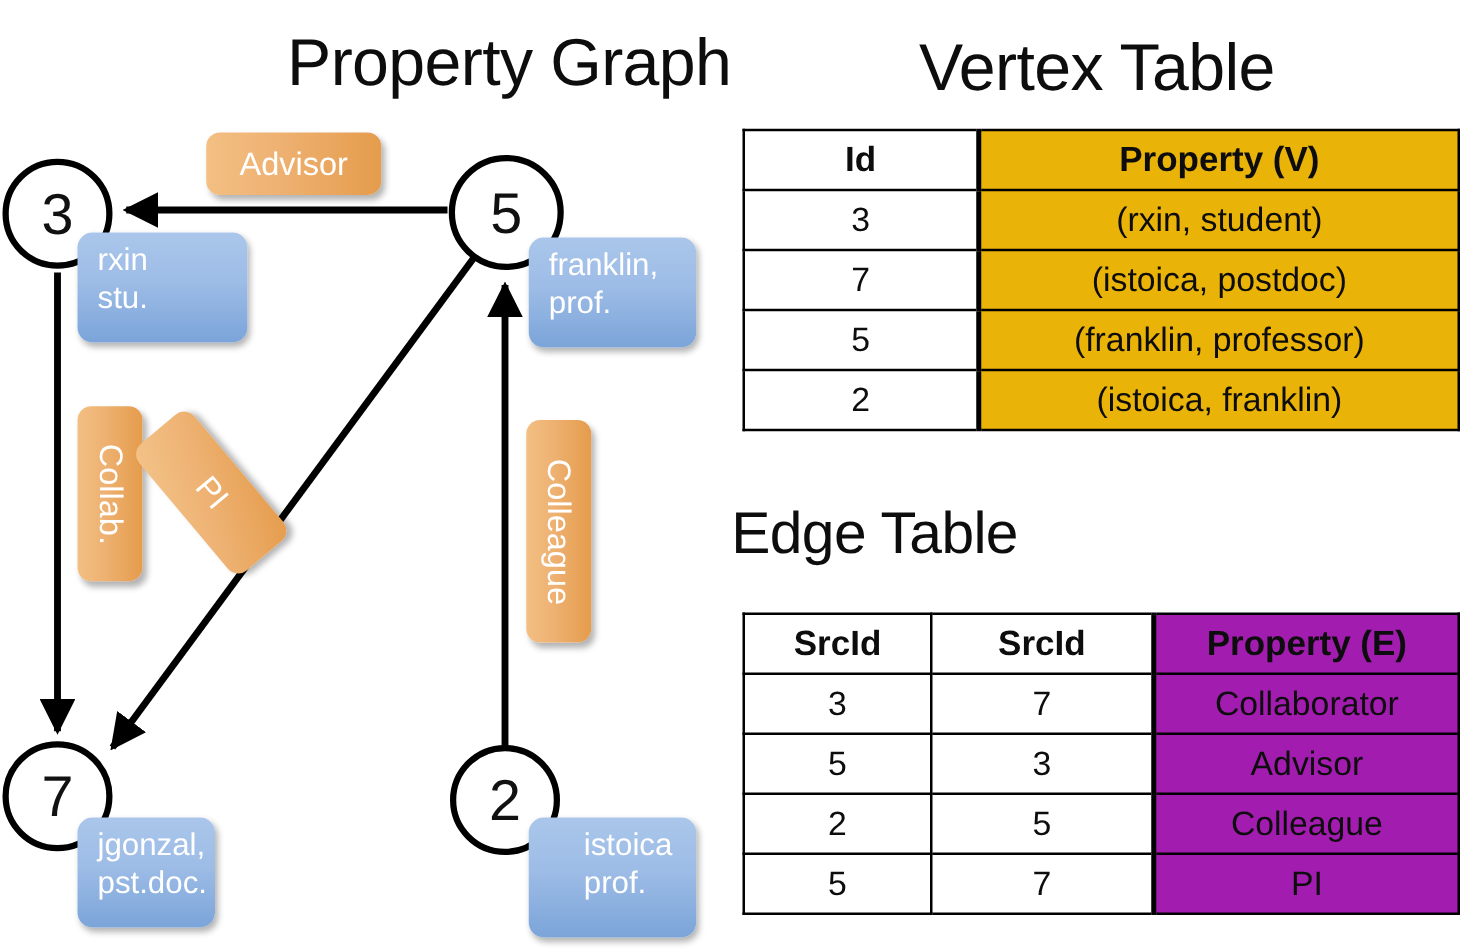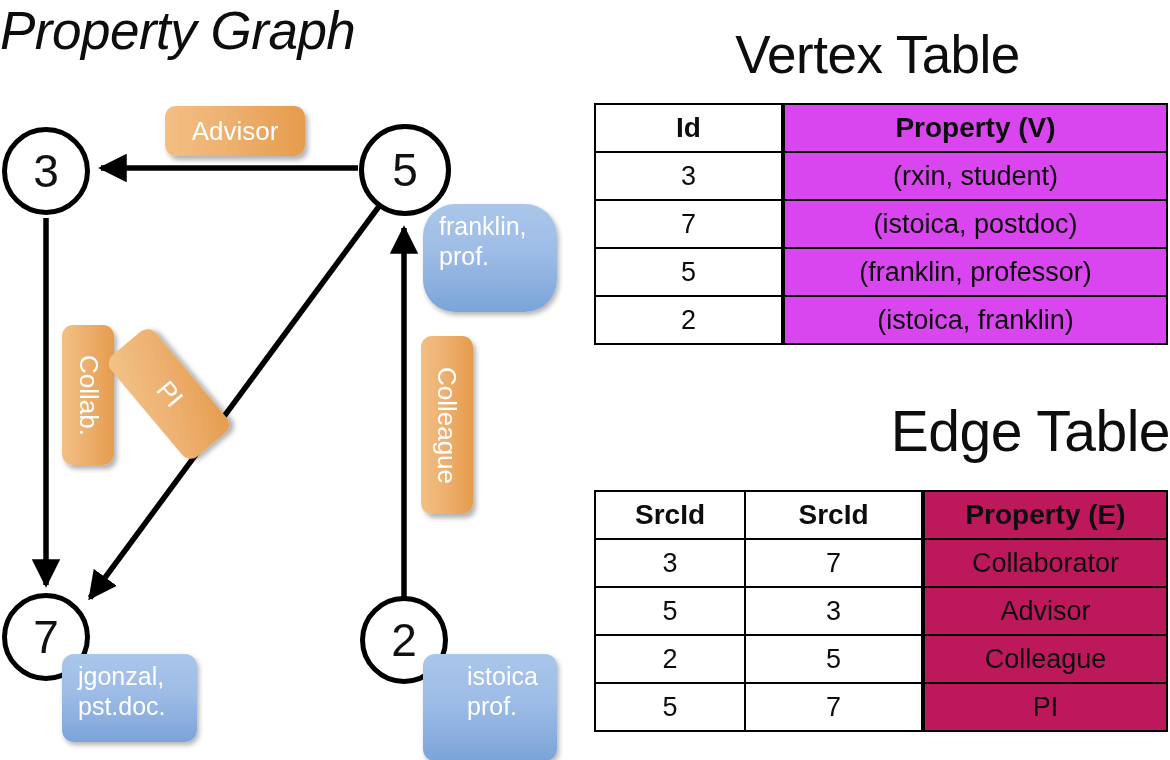--- a/index.html
+++ b/index.html
@@ -19,37 +19,36 @@
   
   .title {
     position: absolute;
     font-family: "Liberation Sans", sans-serif;
     font-weight: 300;
     color: #0d0d0d;
     white-space: nowrap;
     letter-spacing: -0.5px;
   }
   #title-property-graph {
-    left: 0; top: 0;
+    left: 0; top: 20px;
     width: 585px;
-    text-align: left;
+    text-align: right;
     font-size: 53px;
-    font-style: italic;
   }
   #title-vertex-table {
     left: 585px; top: 24px;
     width: 585px;
     text-align: center;
     font-size: 53px;
   }
   #title-edge-table {
     left: 585px; top: 398px;
     width: 585px;
-    text-align: right;
-    font-size: 57px;
+    text-align: left;
+    font-size: 47px;
   }
 
   
   #graph-pane {
     position: absolute;
     left: 0; top: 0;
     width: 585px; height: 760px;
   }
   #graph-edges {
     position: absolute;
@@ -129,22 +128,22 @@
     padding: 0;
     height: 46px;
   }
   .dtable th {
     font-weight: bold;
     font-size: 28px;
   }
   .dtable .sep {
     border-left-width: 4px;
   }
-  .cell-v { background: #d946ef; }
-  .cell-e { background: #be185d; }
+  .cell-v { background: #eab308; }
+  .cell-e { background: #a21caf; }
 
   #vertex-table { left: 594px; top: 103px; width: 572px; }
   #vertex-table col.c1 { width: 188px; }
   #vertex-table col.c2 { width: 384px; }
 
   #edge-table { left: 594px; top: 490px; width: 572px; }
   #edge-table col.c1 { width: 150px; }
   #edge-table col.c2 { width: 178px; }
   #edge-table col.c3 { width: 244px; }
 </style>
@@ -179,32 +178,36 @@
   <div class="node" style="left:359px; top:124px; width:92px; height:92px;">
     <span>5</span>
   </div>
   <div class="node" style="left:2px; top:593px; width:88px; height:88px;">
     <span>7</span>
   </div>
   <div class="node" style="left:360px; top:596px; width:88px; height:88px;">
     <span>2</span>
   </div>
 
-
-  <div class="propbox" style="left:423px; top:204px; width:134px; height:108px;border-radius:32px;">
+  <div class="propbox" style="left:62px; top:186px; width:136px; height:88px;">
+    <div>rxin</div>
+    <div>stu.</div>
+  </div>
+
+  <div class="propbox" style="left:423px; top:190px; width:134px; height:88px;">
     <div>franklin,</div>
     <div>prof.</div>
   </div>
 
-  <div class="propbox" style="left:62px; top:654px; width:135px; height:88px;">
+  <div class="propbox" style="left:62px; top:654px; width:110px; height:88px;">
     <div>jgonzal,</div>
     <div>pst.doc.</div>
   </div>
 
-  <div class="propbox" style="left:423px; top:654px; width:134px; height:107px;padding-left:44px;">
+  <div class="propbox" style="left:423px; top:654px; width:134px; height:96px;padding-left:44px;">
     <div>istoica</div>
     <div>prof.</div>
   </div>
 
   <div class="edgelabel" style="left:165px; top:106px; width:140px; height:50px;">
     <span>Advisor</span>
   </div>
 
   <div class="edgelabel vert" style="left:62px; top:325px; width:52px; height:140px;">
     <span>Collab.</span>

